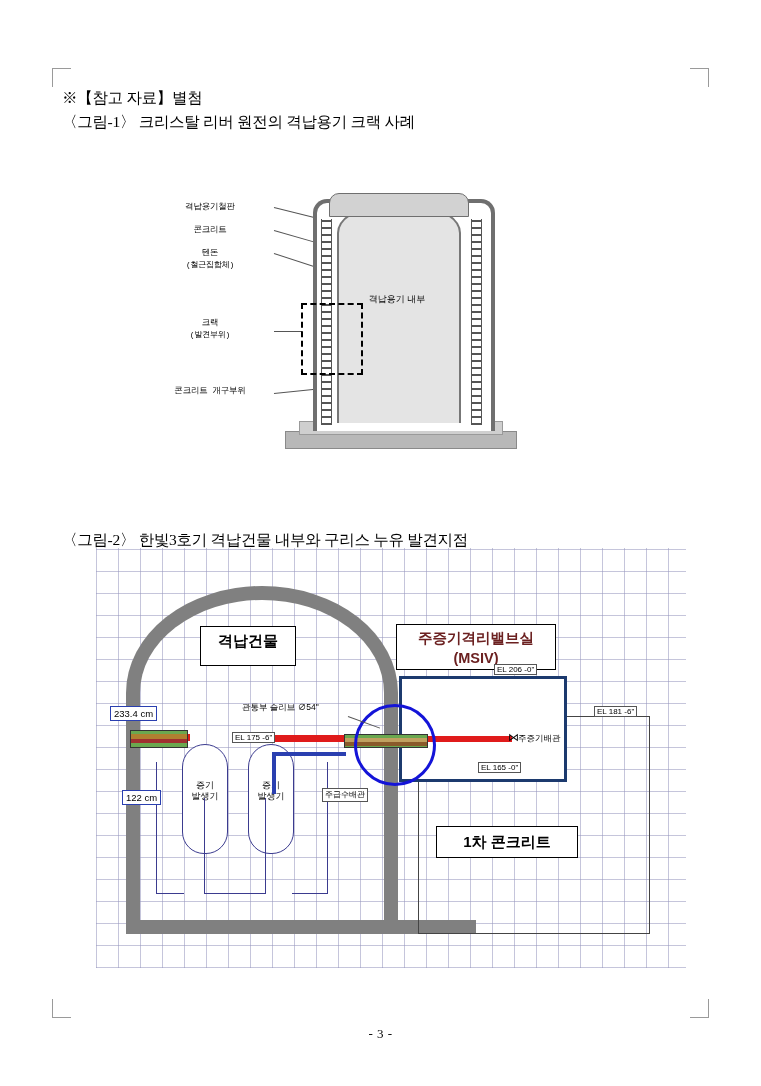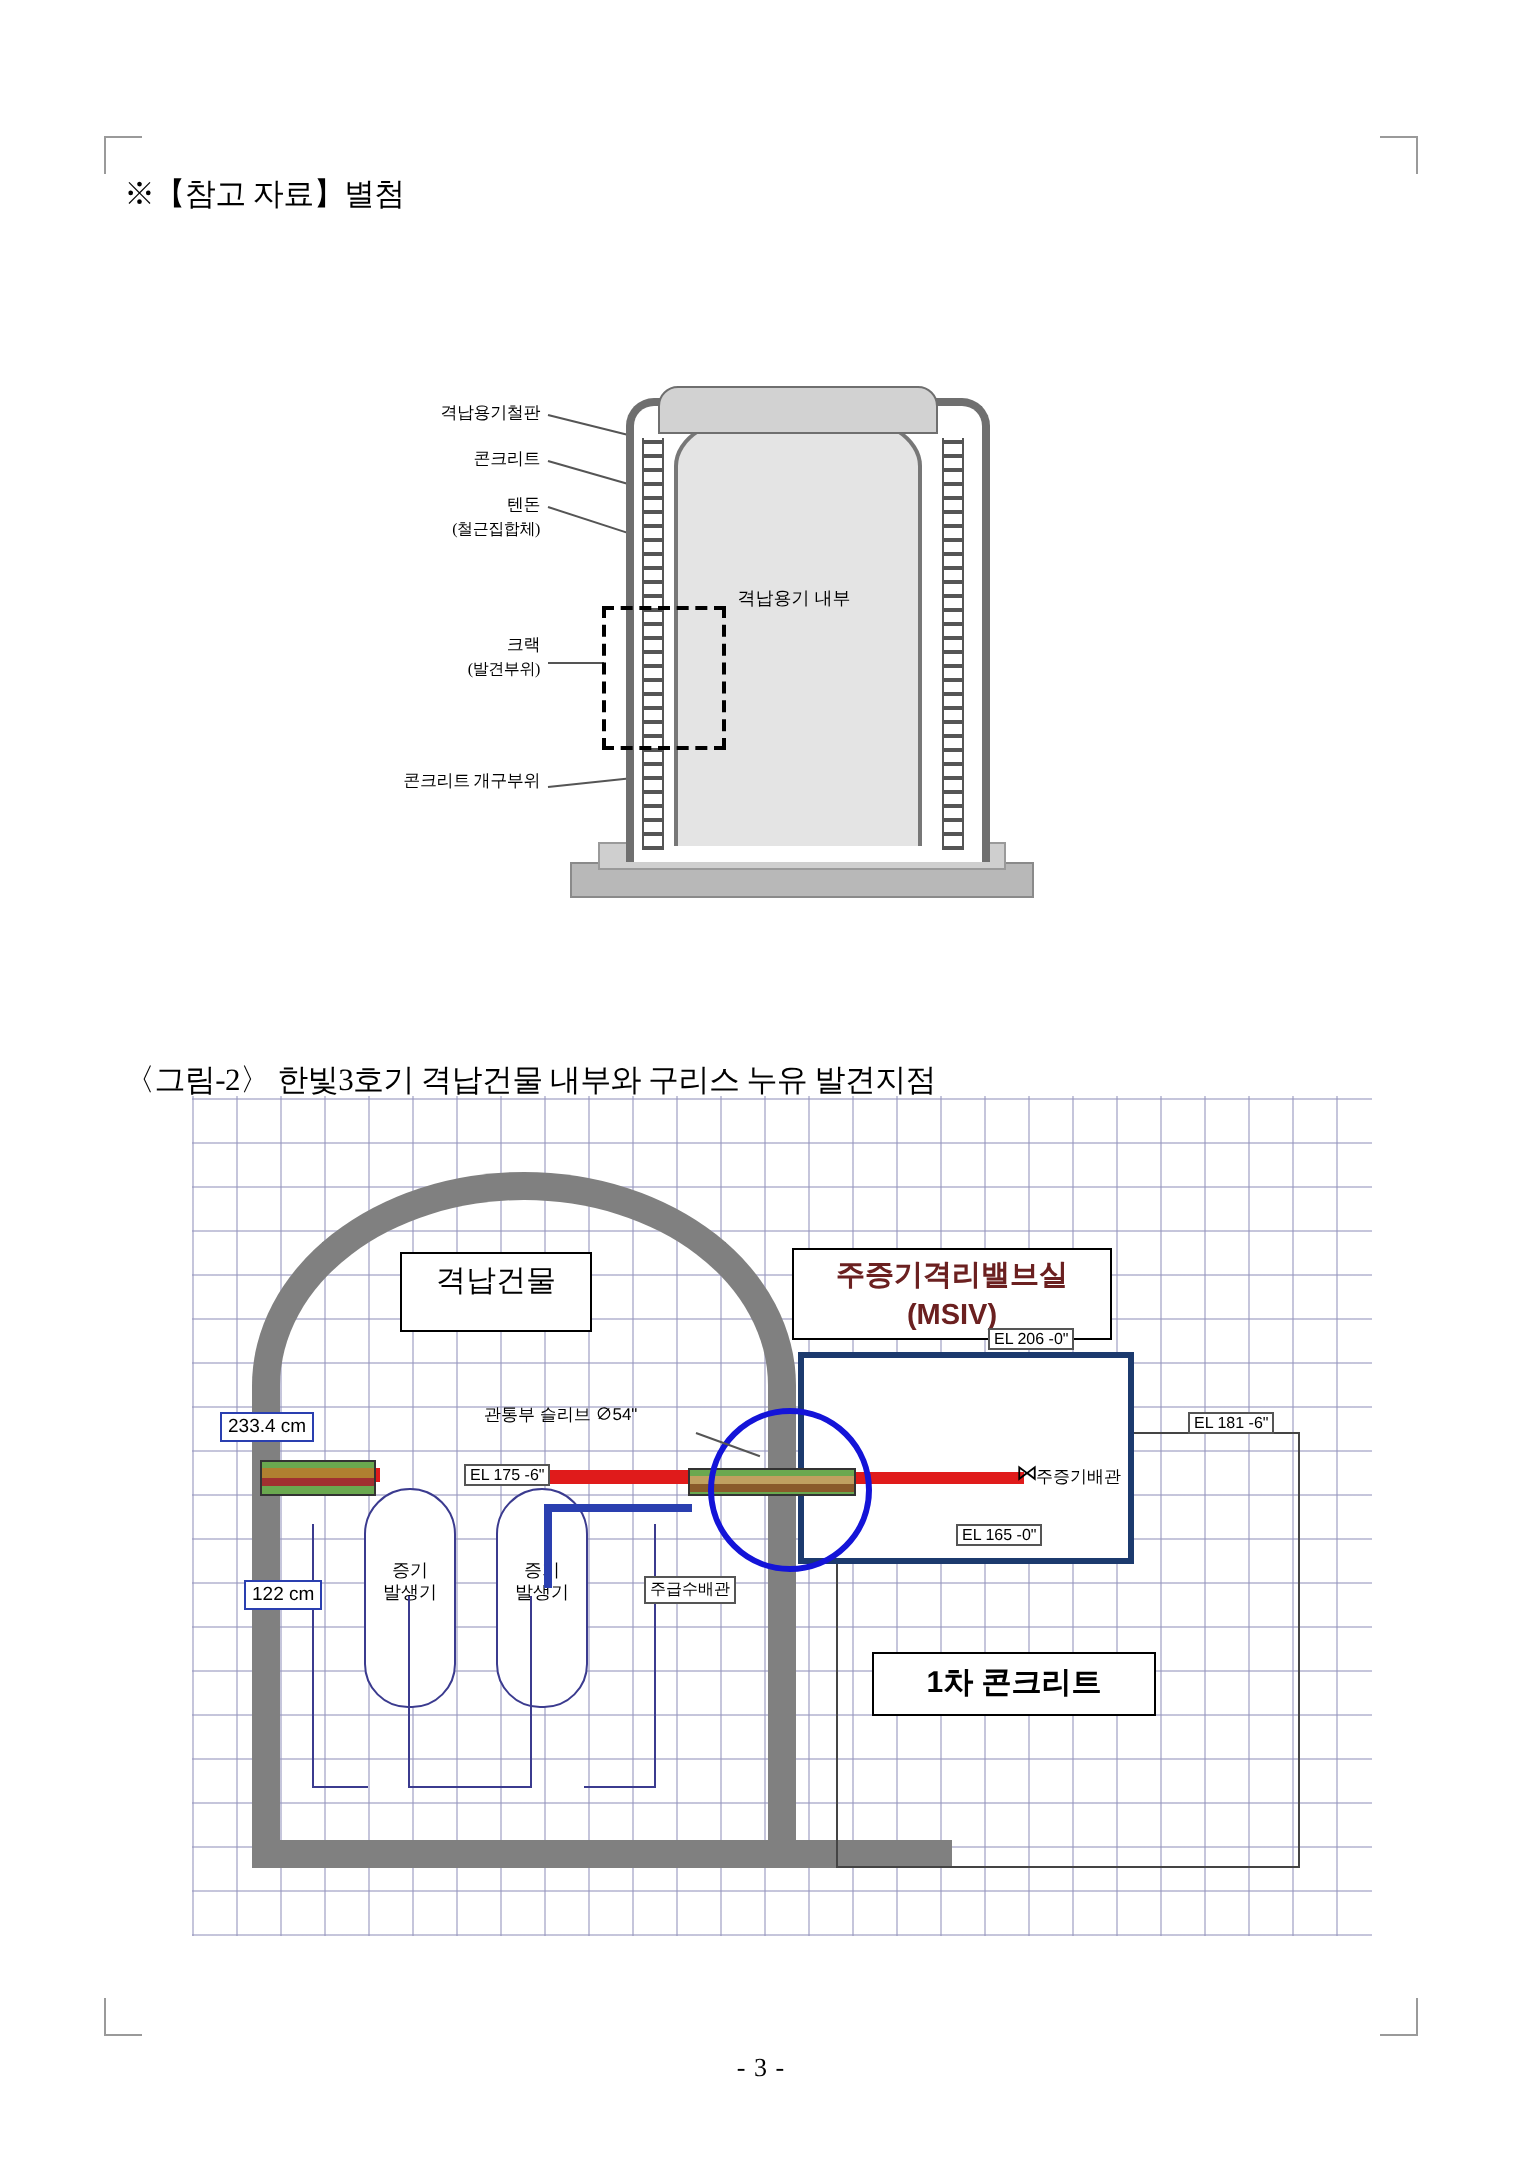--- a/index.html
+++ b/index.html
@@ -59,23 +59,23 @@
   }
   .f1-labels {
     position: absolute;
     left: 0;
     top: 0;
     width: 130px;
   }
   .f1-label {
     position: absolute;
     font-size: 8.5px;
-    font-family: Liberation Serif, serif;
+    font-family: Liberation Mono, monospace;
     color: #000;
-    text-align: right;
+    text-align: center;
     width: 120px;
     letter-spacing: -0.2px;
   }
   .f1-label .sub { display: block; font-size: 8px; }
   .leader {
     position: absolute;
     height: 0;
     border-top: 0.8px solid #555;
     transform-origin: left center;
   }
@@ -173,21 +173,21 @@
   .label-box {
     position: absolute;
     border: 1px solid #000;
     background: #ffffff;
     font-family: "Liberation Sans", sans-serif;
     text-align: center;
     box-sizing: border-box;
   }
   .lb-cont {
     left: 104px; top: 78px; width: 96px; height: 40px;
-    font-size: 15px; font-weight: normal; line-height: 28px;
+    font-size: 15px; font-weight: bold; line-height: 28px;
   }
   .lb-msiv {
     left: 300px; top: 76px; width: 160px; height: 46px;
     font-size: 14.5px; font-weight: bold; color: #6b2020;
     line-height: 1.35; padding-top: 4px;
   }
   .lb-aux {
     left: 340px; top: 278px; width: 142px; height: 32px;
     font-size: 15px; font-weight: bold; line-height: 30px;
   }
@@ -323,20 +323,21 @@
 
 <div class="page">
 
   <div class="crop tl"></div>
   <div class="crop tr"></div>
   <div class="crop bl"></div>
   <div class="crop br"></div>
 
   <div class="body-text" style="top:86px;">
     <div class="line bold">※【참고 자료】별첨</div>
+    <div class="line">〈그림-1〉 크리스탈 리버 원전의 격납용기 크랙 사례</div>
   </div>
 
   <div id="figure1">
 
     <div class="f1-labels">
       <div class="f1-label" style="top:16px;">
         <span>격납용기철판</span>
       </div>
       <div class="f1-label" style="top:39px;">
         <span>콘크리트</span>

